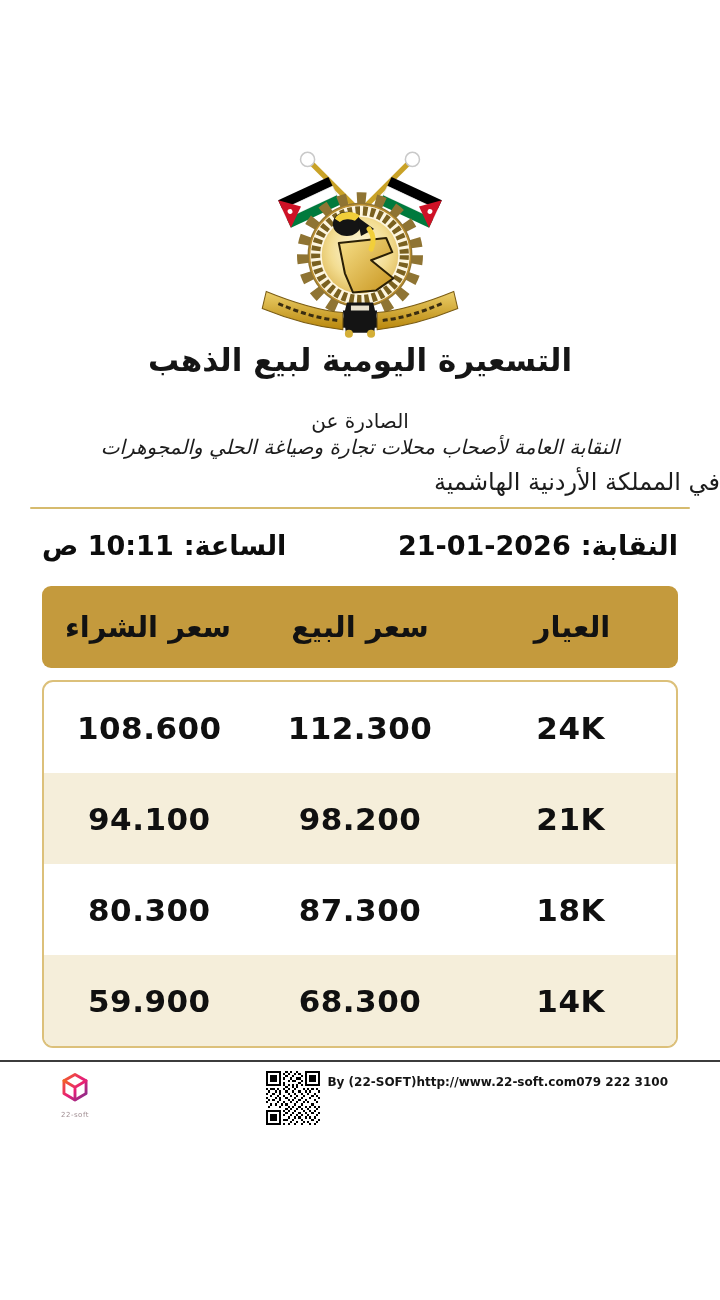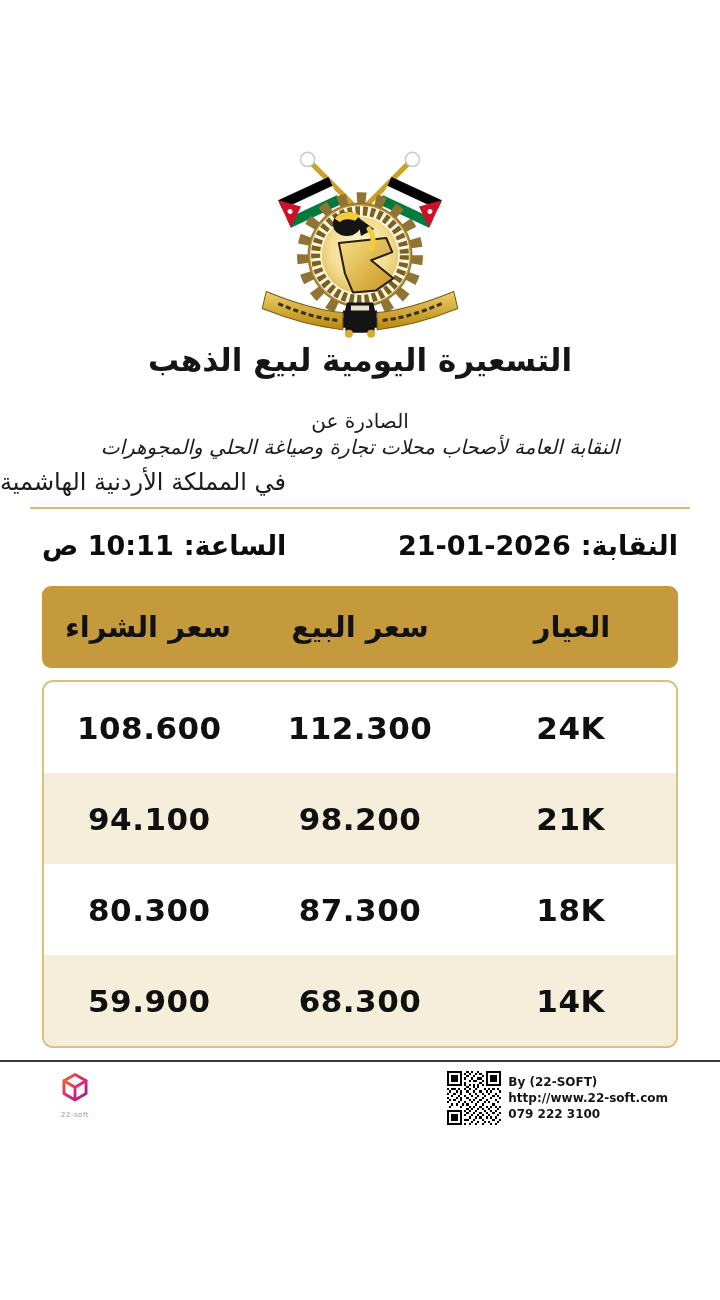--- a/index.html
+++ b/index.html
@@ -7,21 +7,21 @@
     width:720px;height:1300px;margin:0 auto;position:relative;
     background:#ffffff;font-family:"DejaVu Sans",sans-serif;color:#111;overflow:hidden;
   }
   
   .logo-wrap{padding-top:136px;display:flex;justify-content:center;}
   .logo-wrap svg{width:252px;height:202px;display:block;}
   
   .title{text-align:center;font-size:31px;font-weight:bold;margin-top:4px;direction:rtl;color:#151515;}
   .issued{text-align:center;font-size:20px;margin-top:31px;direction:rtl;color:#1c1c1c;}
   .org{text-align:center;font-size:20px;margin-top:2px;direction:rtl;color:#1c1c1c;font-style:italic;}
-  .country{text-align:left;font-size:24px;margin-top:9px;direction:rtl;color:#1c1c1c;}
+  .country{text-align:right;font-size:24px;margin-top:9px;direction:rtl;color:#1c1c1c;}
   .gold-sep{height:2px;background:#D6BB6E;margin:11px 30px 0 30px;border-radius:1px;}
   
   .meta-row{
     display:flex;justify-content:space-between;align-items:center;direction:rtl;
     padding:0 42px;margin-top:21px;font-size:27px;font-weight:bold;color:#0d0d0d;
   }
   .meta-item{display:flex;gap:10px;direction:rtl;}
   
   .price-header{
     margin:25px 42px 0 42px;background:#C49A3D;border-radius:9px;
@@ -43,21 +43,21 @@
     font-size:17px;direction:rtl;color:#1a1a1a;background:#fff;
   }
   
   .footer-line{height:2px;background:#3C3C3C;margin-top:12px;}
   .footer{direction:ltr;display:flex;justify-content:space-between;align-items:flex-start;padding:9px 52px 0 58px;}
   .brand{display:flex;flex-direction:column;align-items:center;}
   .brand svg{width:34px;height:34px;}
   .brand-caption{font-size:7px;color:#a18f93;margin-top:6px;letter-spacing:.5px;}
   .qr-block{display:flex;gap:7px;align-items:flex-start;}
   .qr-block svg{width:54px;height:54px;}
-  .qr-text{display:flex;flex-direction:column;font-size:12px;line-height:1.35;font-weight:bold;color:#151515;padding-top:3px;justify-content:center;}
+  .qr-text{display:flex;flex-direction:row;font-size:12px;line-height:1.35;font-weight:bold;color:#151515;padding-top:3px;justify-content:center;}
 </style>
 </head>
 <body>
 
 <div class="page">
 
   <div class="logo-wrap">
     <svg viewBox="0 0 250 200">
       <defs>
         <radialGradient id="goldRad" cx="0.5" cy="0.42" r="0.65">

